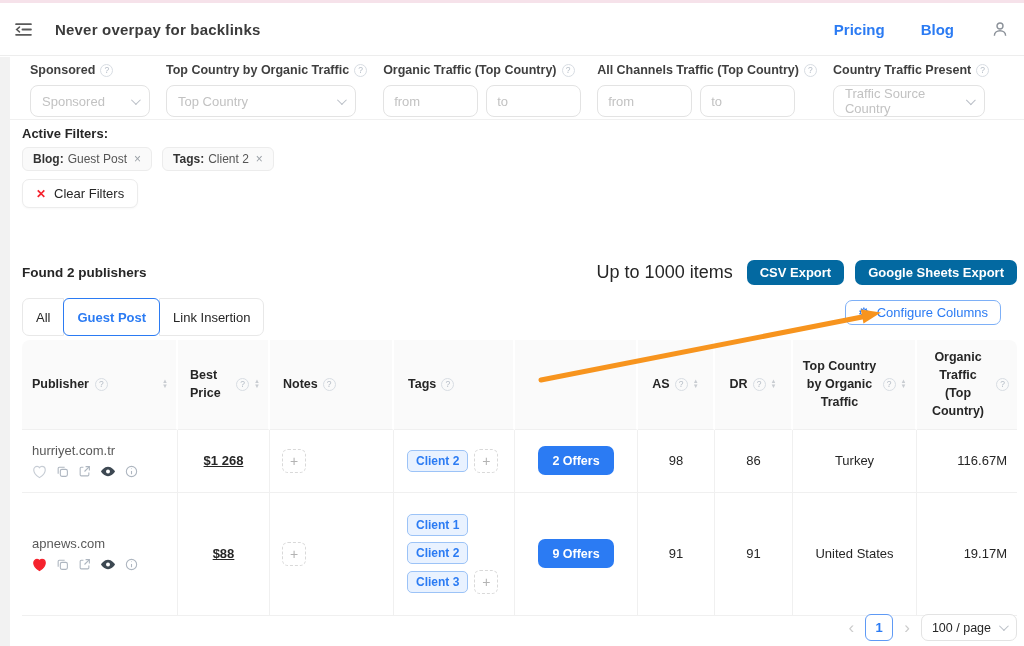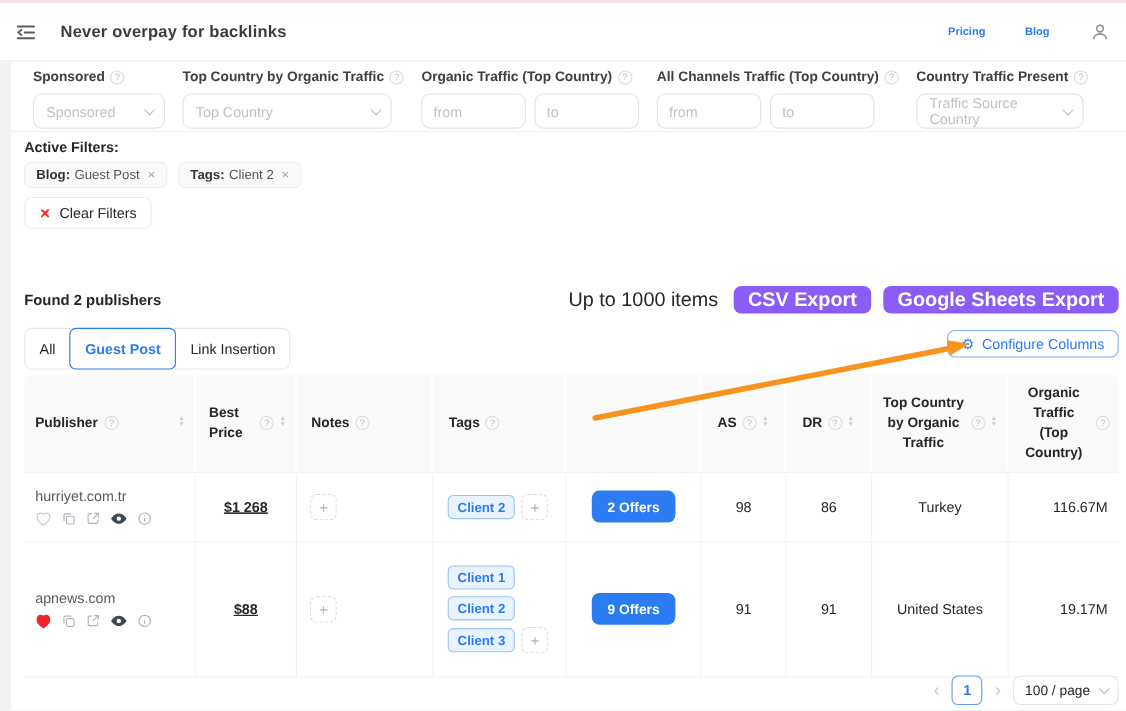--- a/index.html
+++ b/index.html
@@ -10,21 +10,21 @@
   }
   .topline { position:absolute; top:0; left:0; right:0; height:3px; background:#f6e2ea; }
   
   .header {
     position:absolute; top:3px; left:0; right:0; height:53px; background:#fff;
     border-bottom:1px solid #ededed; display:flex; align-items:center; padding:0 12px 0 13px;gap:12px;
   }
   .menu-fold { width:20px; height:20px; display:flex; align-items:center; justify-content:center; cursor:pointer; }
   .page-title { font-size:15px; font-weight:700; color:#3b3b3b; margin-left:10px; letter-spacing:.2px; }
   .header-spacer { flex:1; }
-  .nav-link { font-size:10px; font-weight:700; color:#2b7bf3; margin-right:24px; cursor:pointer; }
+  .nav-link { font-size:15px; font-weight:700; color:#2b7bf3; margin-right:24px; cursor:pointer; }
   .user-ic { width:20px; height:20px; display:flex; align-items:center; justify-content:center; cursor:pointer; margin-right:2px;}
   .left-strip { position:absolute; top:57px; left:0; width:10px; bottom:0; background:#f2f2f2; }
   
   .filters { position:absolute; top:63px; left:30px; display:flex; gap:16px; }
   .f-label { display:flex; align-items:center; gap:5px; font-size:12.5px; font-weight:700; color:#3f3f3f; margin-bottom:8px; white-space:nowrap; }
   .help { width:13px; height:13px; min-width:13px; border:1px solid #d8dde3; border-radius:50%;
           color:#b4bcc6; font-size:8.5px; font-weight:400; display:inline-flex; align-items:center; justify-content:center; }
   .select { height:32px; border:1px solid #e3e3e3; border-radius:8px; background:#fff; display:flex;
             align-items:center; justify-content:space-between; padding:0 11px; cursor:pointer; }
   .select-text { color:#c2c2c2; font-size:13px; }
@@ -51,30 +51,30 @@
   .clear-txt { font-size:13px; color:#262626; }
   
   .search { position:absolute; top:216px; left:22px; width:233px; height:27px; border:1px solid #e3e3e3;
             border-radius:8px; display:flex; align-items:center; padding:0 10px; gap:6px; background:#fff; }
   .search input { border:none; outline:none; flex:1; font-size:13px; color:#444; font-family:"Liberation Sans",sans-serif; }
   .search input::placeholder { color:#c2c2c2; }
   
   .found { position:absolute; top:265px; left:22px; font-size:13.5px; font-weight:700; color:#262626; }
   .export-row { position:absolute; top:260px; right:7px; display:flex; align-items:center; gap:11px; }
   .limit { font-size:18px; color:#262626; margin-right:3px; }
-  .btn-blue { height:25px; background:#8b5cf6; color:#fff; border:none; border-radius:7px; font-size:18px;
+  .btn-blue { height:25px; background:#0369a1; color:#fff; border:none; border-radius:7px; font-size:13px;
               font-weight:700; padding:0 13px; cursor:pointer; display:flex; align-items:center; font-family:"Liberation Sans",sans-serif;}
   
   .tabs { position:absolute; top:298px; left:22px; display:flex; }
   .tab { height:38px; background:#fff; border:1px solid #e8e8e8; display:flex; align-items:center;
          padding:0 13px; font-size:13px; color:#262626; cursor:pointer; margin-left:-1px; }
   .tab:first-child { border-radius:7px 0 0 7px; margin-left:0; }
   .tab:last-child { border-radius:0 7px 7px 0; }
   .tab.active { border:1px solid #2b7bf3; border-radius:6px; color:#2b7bf3; font-weight:700; z-index:2; }
-  .configure { position:absolute; top:300px; right:7px; height:25px; background:#fff; border:1px solid #7eb0f7;
+  .configure { position:absolute; top:300px; right:23px; height:25px; background:#fff; border:1px solid #7eb0f7;
                border-radius:7px; color:#2b7bf3; display:flex; align-items:center; gap:7px; padding:0 12px;
                font-size:13px; cursor:pointer; }
   .gear { font-size:13px; line-height:1; color:#2b7bf3; }
   
   .tbl { position:absolute; top:340px; left:22px; width:995px; }
   .gridrow { display:grid; grid-template-columns:156px 92px 124px 121px 123px 77px 78px 124px 100px; }
   .th { background:#fafafa; min-height:77px; display:flex; align-items:center; font-size:12.5px; font-weight:700;
         color:#262626; border-right:2px solid #fff; border-bottom:1px solid #f0f0f0; gap:5px; padding:8px 8px; }
   .th:first-child { border-top-left-radius:8px; justify-content:space-between; padding-left:10px; }
   .th:last-child  { border-top-right-radius:8px; border-right:none; }
@@ -87,21 +87,21 @@
   .td { border-right:1px solid #f0f0f0; border-bottom:1px solid #f0f0f0; display:flex; align-items:center;
         font-size:13px; color:#262626; background:#fff; }
   .td:last-child { border-right:none; }
   .r1 .td { height:63px; } .r2 .td { height:123px; }
   .cell-pub { flex-direction:column; align-items:flex-start; justify-content:center; padding-left:10px; gap:7px; }
   .domain { font-size:13px; color:#595959; }
   .acticons { display:flex; align-items:center; gap:9px; }
   .acticons span { display:inline-flex; cursor:pointer; }
   .heart svg path { fill:none; stroke:#c6ccd4; stroke-width:1.8; }
   .heart.favorited svg path { fill:#f5222d; stroke:#f5222d; }
-  .cell-price { justify-content:center;text-decoration:underline; }
+  .cell-price { justify-content:center; }
   .price { font-weight:700; text-decoration:underline; color:#262626; cursor:pointer; }
   .cell-notes { padding-left:12px; }
   .plus-btn { width:24px; height:24px; border:1px dashed #d9d9d9; border-radius:6px; background:#fff;
               color:#b3b3b3; font-size:14px; display:inline-flex; align-items:center; justify-content:center; cursor:pointer; }
   .cell-tags { padding:10px 8px 10px 13px; flex-wrap:wrap; gap:6px 6px; align-content:center; }
   .tagpill { height:22px; padding:0 8px; background:#e9f2ff; border:1px solid #9cc3f7; border-radius:5px;
              color:#2b7bf3; font-size:12px; font-weight:600; display:inline-flex; align-items:center; cursor:pointer; }
   .cell-offers { justify-content:center; }
   .offer-btn { height:29px; background:#2b7bf3; border:none; border-radius:7px; color:#fff; font-size:12.5px;
                font-weight:700; padding:0 14px; cursor:pointer; font-family:"Liberation Sans",sans-serif; }

